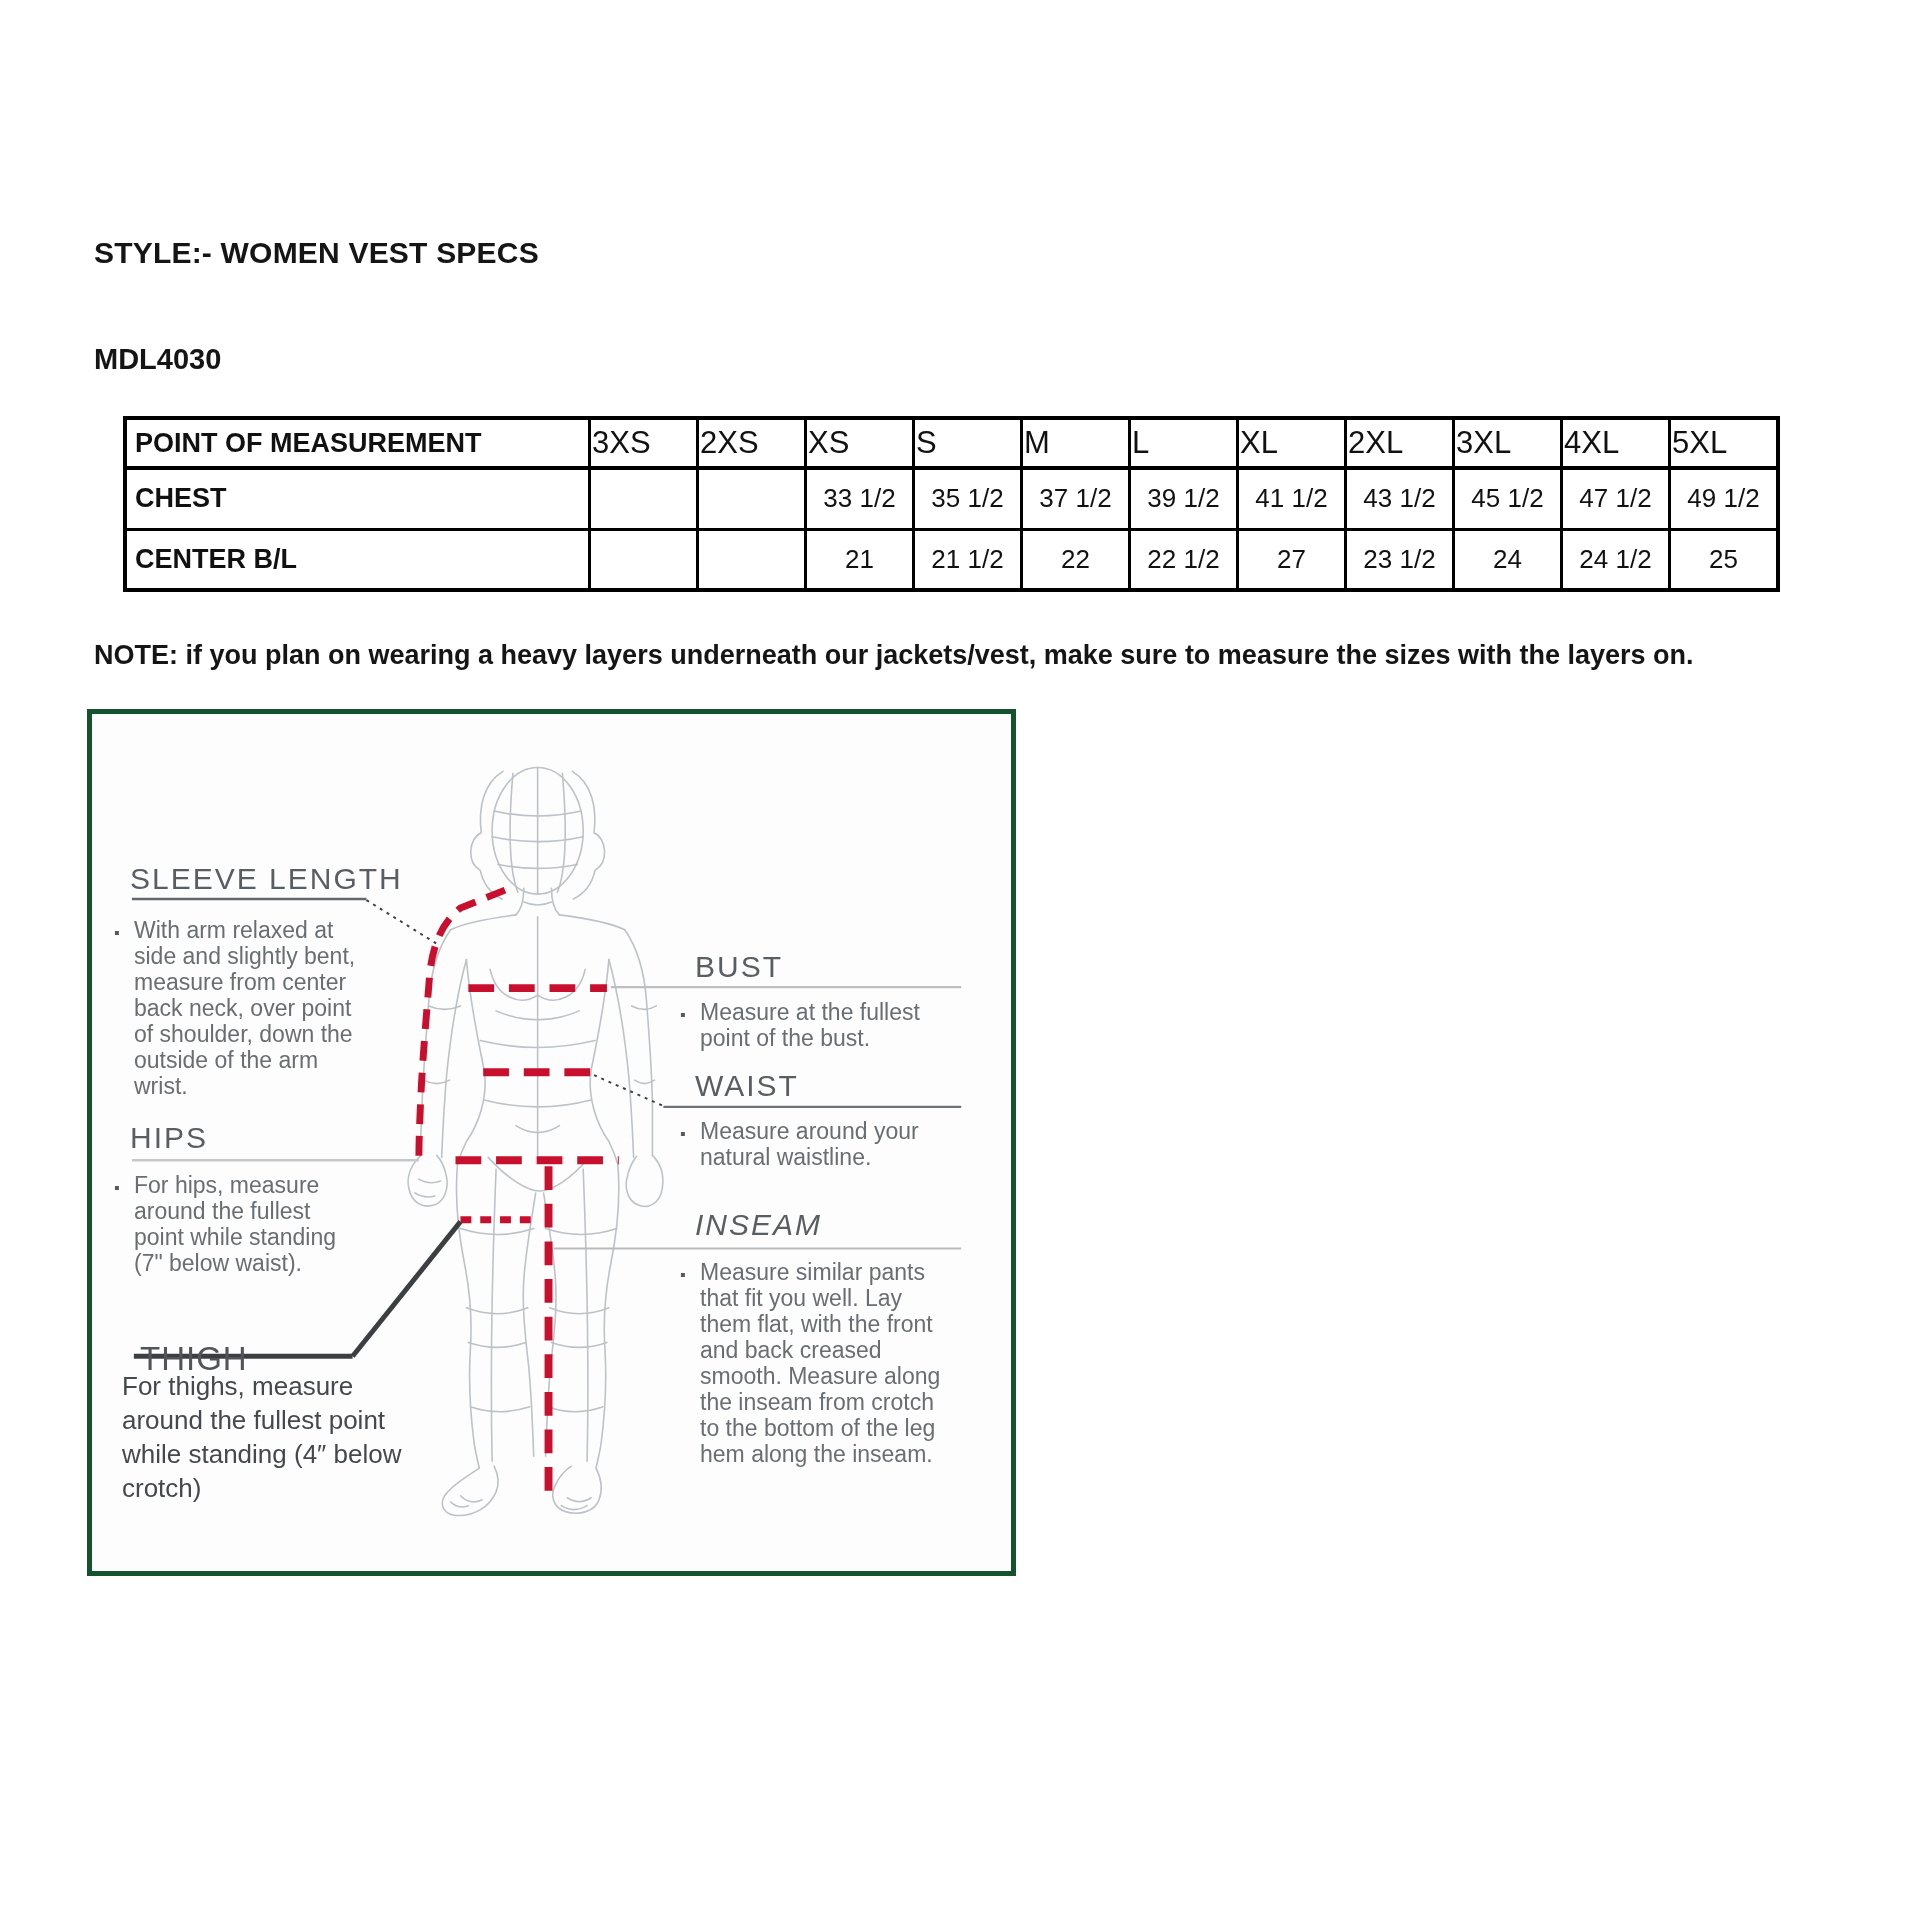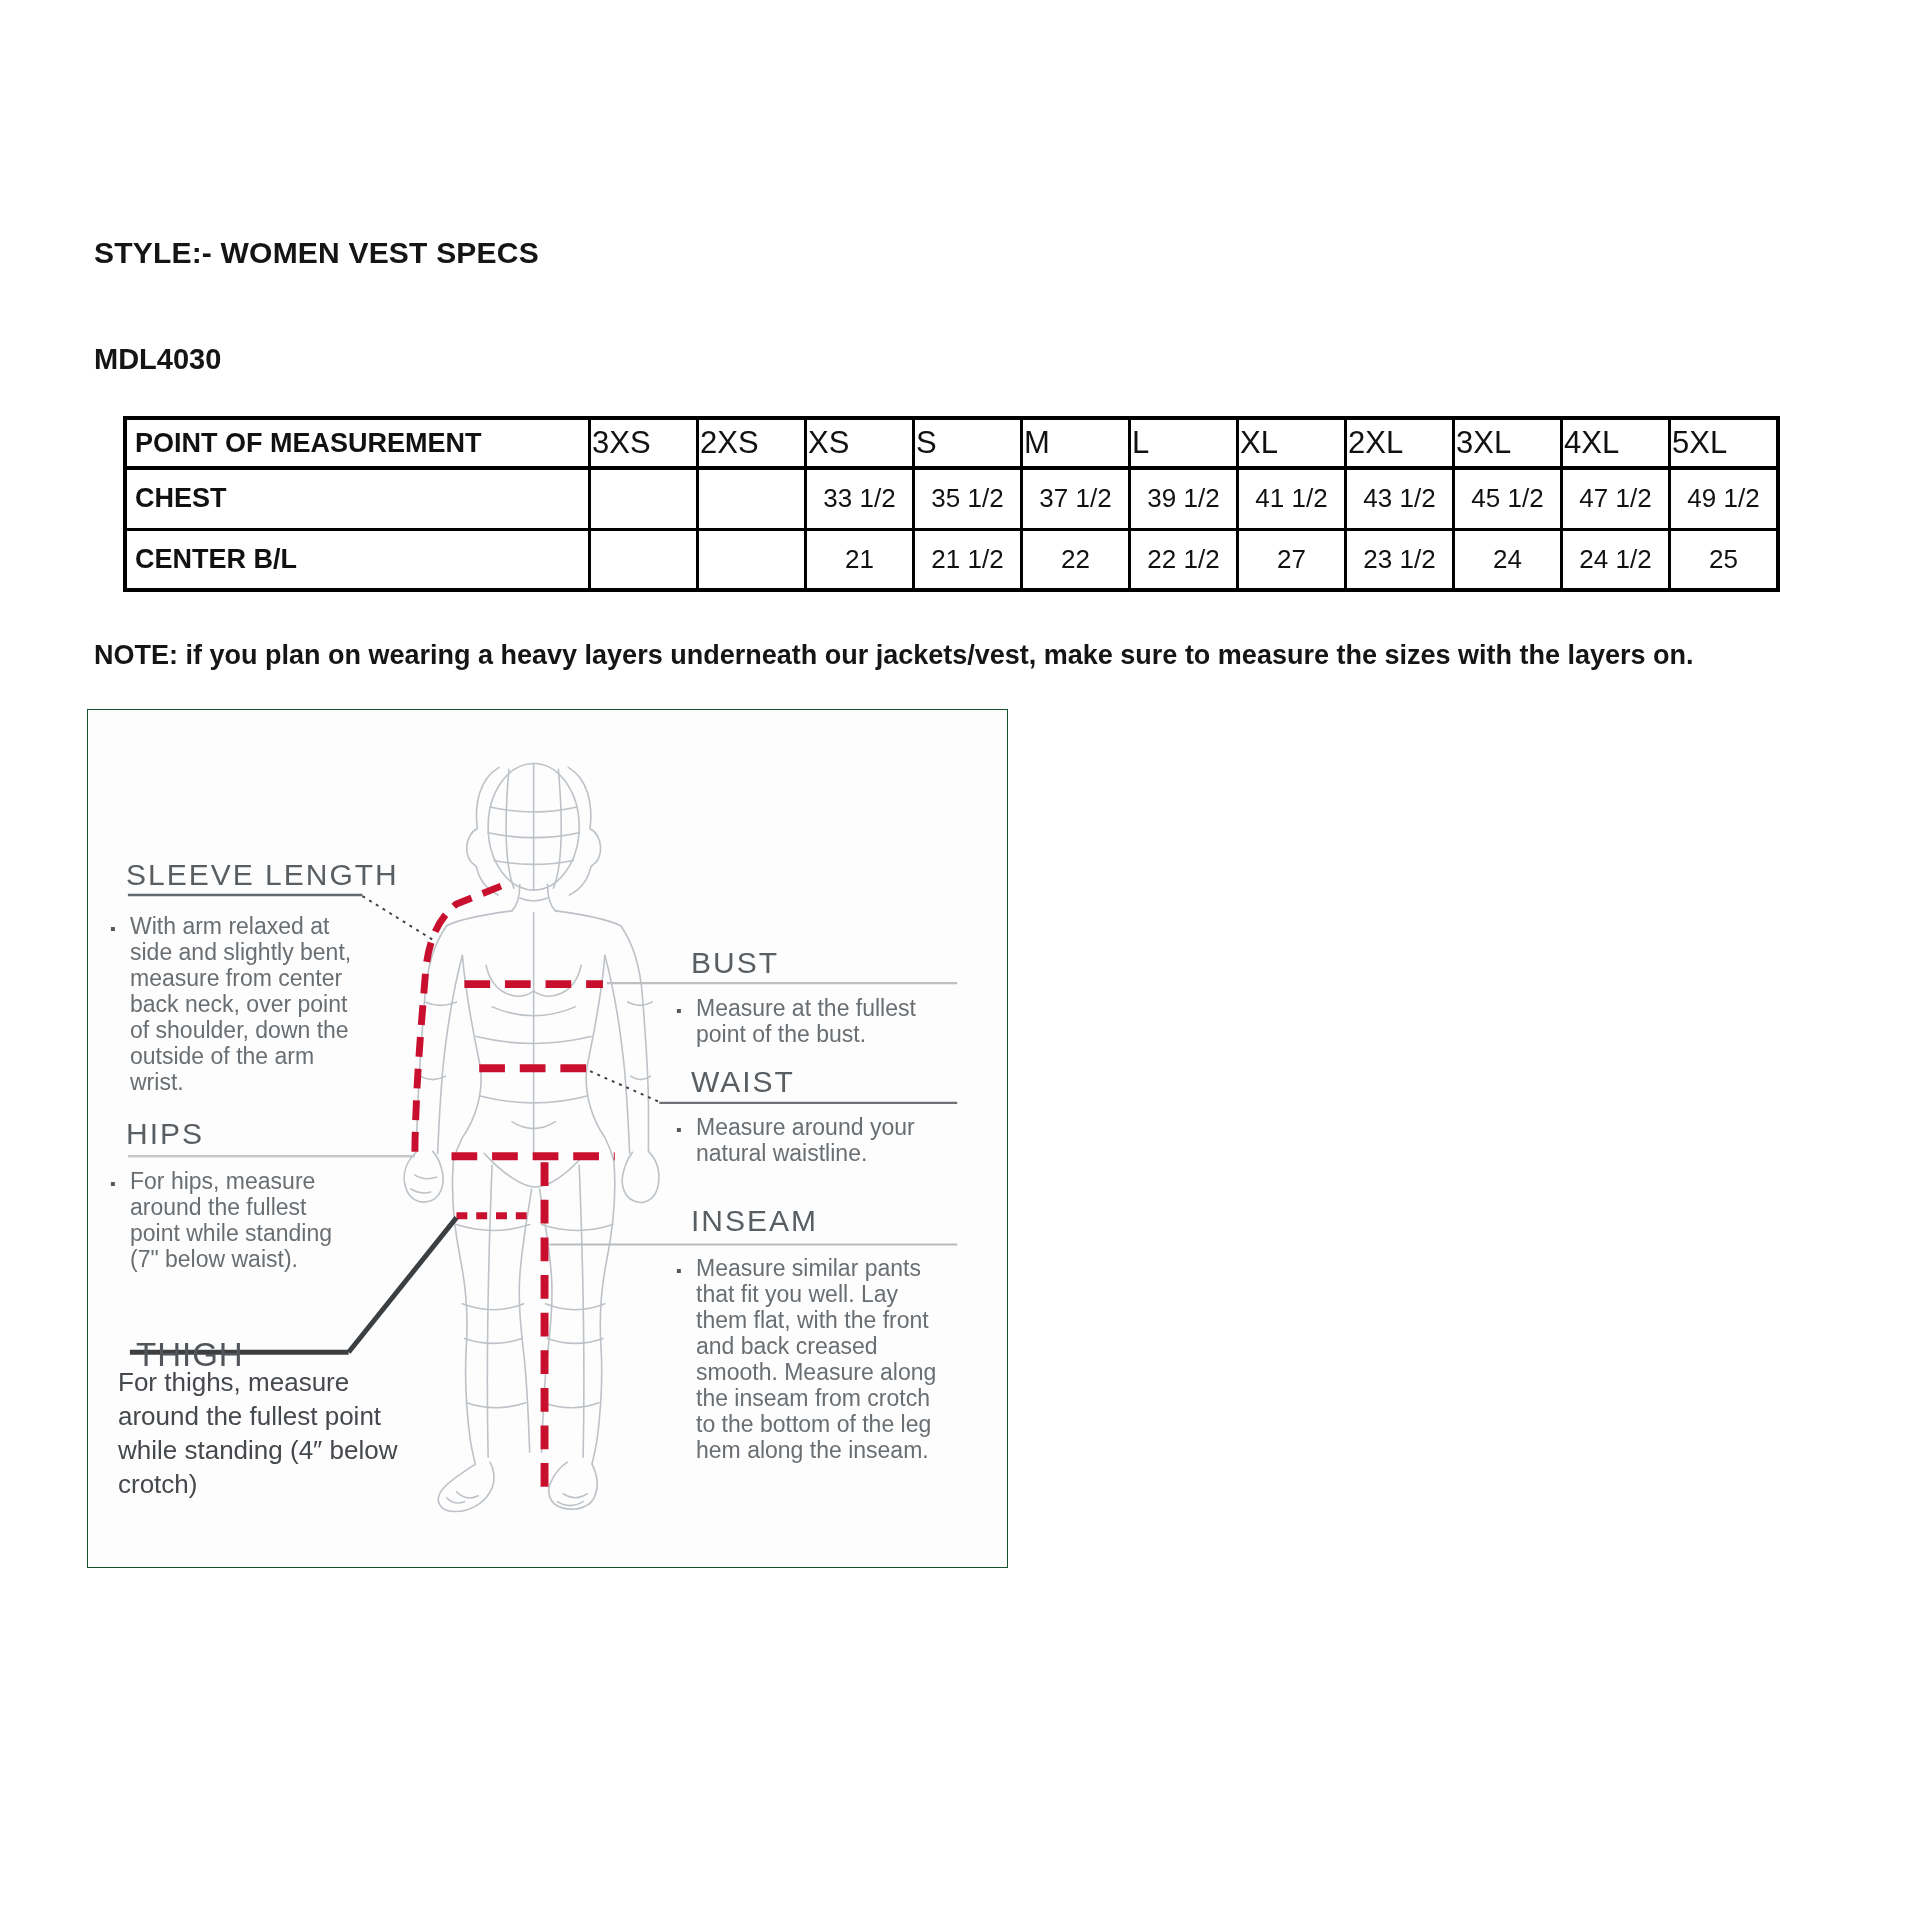--- a/index.html
+++ b/index.html
@@ -23,21 +23,21 @@
   table.size-table{border:4px solid #000;margin-left:36px;}
   table.size-table thead th{border-bottom:4px solid #000;}
   th.pom{width:452px;text-align:left;padding-left:8px;font-size:27px;font-weight:bold;}
   th.size-col{width:103px;text-align:left;font-size:31px;font-weight:normal;}
   tr.hdr{height:50px;}
   tr.data-row{height:61px;}
   td.row-label{text-align:left;padding-left:8px;font-size:27px;font-weight:bold;}
   td.val{text-align:center;font-size:26px;font-weight:normal;}
 
   
-  .diagram{left:87px;top:709px;width:919px;height:857px;background:#fdfdfd;border:1px solid #14532d;}
+  .diagram{left:87px;top:709px;width:919px;height:857px;background:#fdfdfd;border:5px solid #14532d;}
   .diagram svg{position:absolute;left:0;top:0;}
   .dg-heading{position:absolute;font-size:30px;letter-spacing:2px;color:#595e62;white-space:nowrap;z-index:2;}
   .dg-body{position:absolute;display:flex;font-size:23px;line-height:26px;color:#696e72;z-index:2;}
   .dg-body .bullet-icon{flex:0 0 20px;font-size:16px;color:#54585c;padding-top:3px;}
   .dg-body .txt{flex:1;}
   .thigh-heading{font-size:33px;letter-spacing:1px;color:#515459;margin-top:28px;}
   .thigh-body{font-size:26px;line-height:34px;color:#45484c;justify-content:flex-end;}
 </style>
 </head>
 <body>
@@ -214,20 +214,20 @@
     <span class="bullet-icon">▪</span>
     <span class="txt">Measure at the fullest point of the bust.</span>
   </div>
 
   <div class="dg-heading" style="left:603px;top:355px;">WAIST</div>
   <div class="dg-body" style="left:588px;top:404px;width:244px;">
     <span class="bullet-icon">▪</span>
     <span class="txt">Measure around your natural waistline.</span>
   </div>
 
-  <div class="dg-heading" style="left:603px;top:494px;">INSEAM</div>
+  <div class="dg-heading" style="left:603px;top:494px;font-style:italic;">INSEAM</div>
   <div class="dg-body" style="left:588px;top:545px;width:261px;">
     <span class="bullet-icon">▪</span>
     <span class="txt">Measure similar pants that fit you well. Lay them flat, with the front and back creased smooth. Measure along the inseam from crotch to the bottom of the leg hem along the inseam.</span>
   </div>
 
 </div>
 
 
 </body></html>

